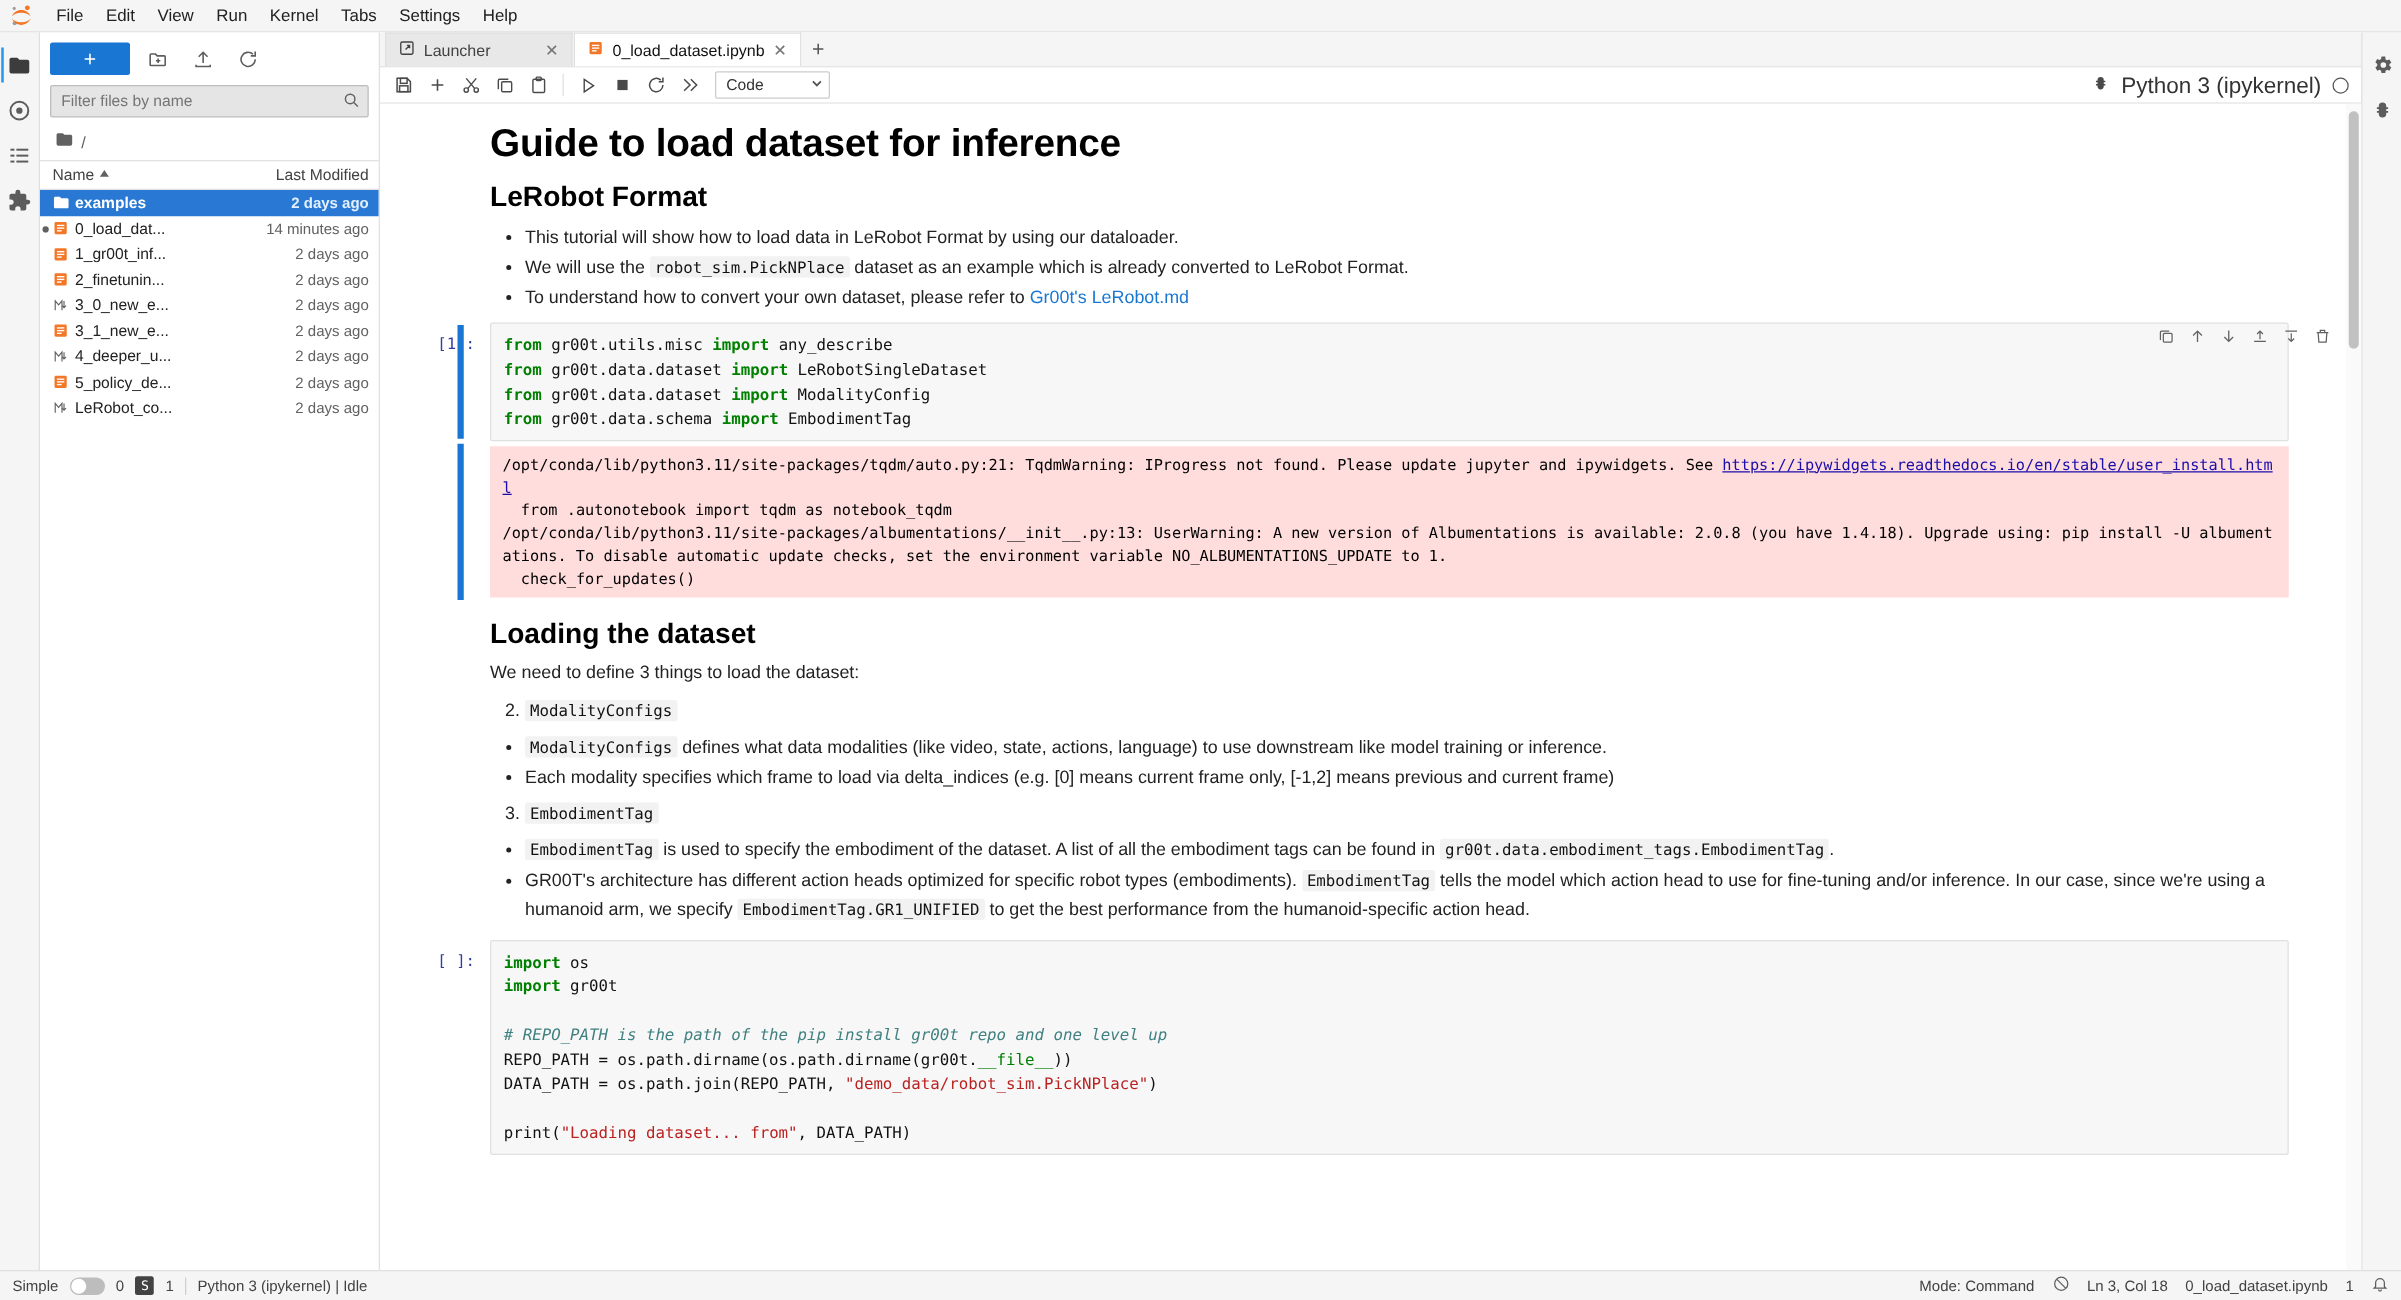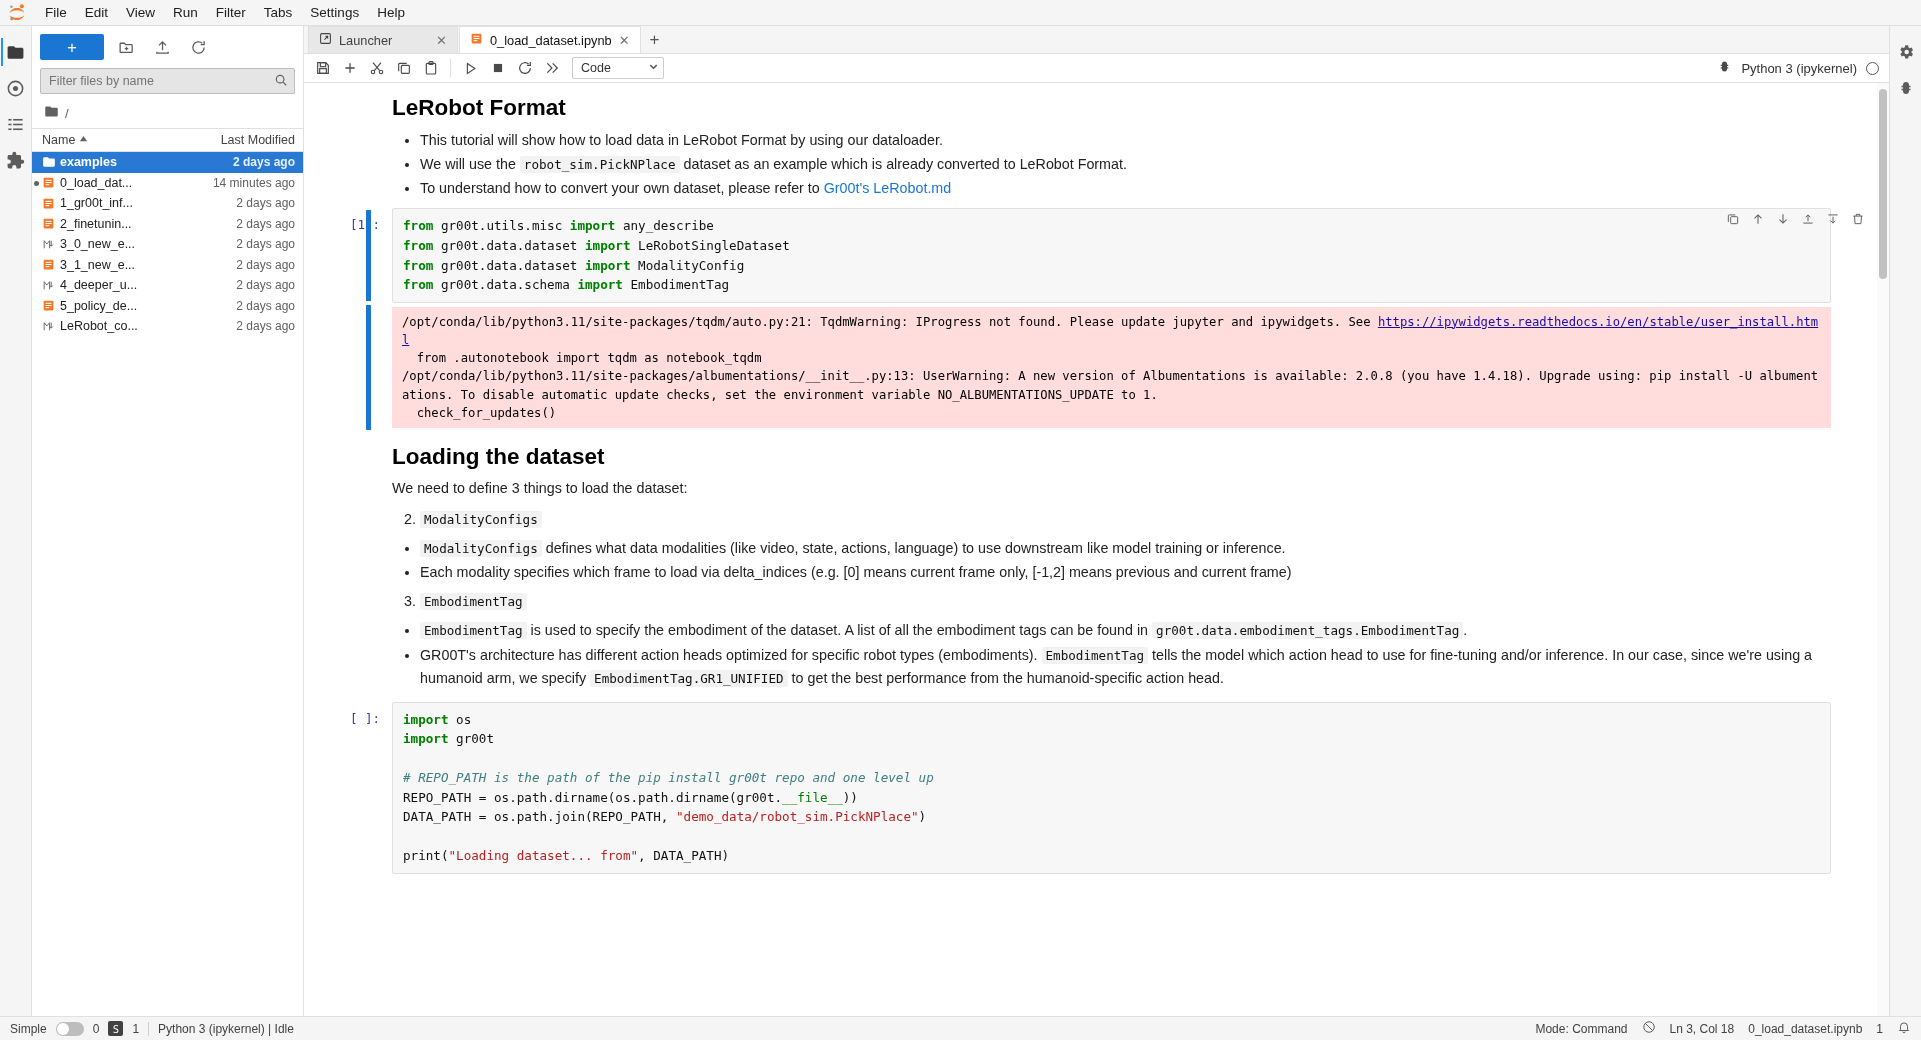--- a/index.html
+++ b/index.html
@@ -191,21 +191,21 @@
     display: flex; align-items: center;
     border: 1px solid #ccc; border-radius: 2px;
     height: 22px; padding: 0 4px 0 8px;
     font-size: 12.5px; color: #333;
     min-width: 92px; margin-left: 6px;
     justify-content: space-between;
     cursor: pointer;
   }
   .tb-right {
     margin-left: auto; display: flex; align-items: center; gap: 9px;
-    padding-right: 10px; font-size: 13px; color: #333;
+    padding-right: 10px; font-size: 18px; color: #333;
   }
   .kernel-idle {
     width: 13px; height: 13px; border-radius: 50%;
     border: 1.4px solid #555;
   }
 
   
   .nbwrap { flex: 1 1 auto; position: relative; min-height: 0; overflow: hidden; background: #fff; }
   .nbscroll {
     position: absolute; inset: 0 12px 0 0;
@@ -352,21 +352,21 @@
         <circle cx="5" cy="20.5" r="2.2" fill="#9e9e9e"></circle>
         <circle cx="4.5" cy="4.6" r="1.7" fill="#9e9e9e"></circle>
         <path d="M12 9.2c4.6 0 8.4 1.6 9.9 3.9-1.3-3.9-5.3-6.7-9.9-6.7S3.4 9.2 2.1 13.1C3.6 10.8 7.4 9.2 12 9.2z" fill="#f37726"></path>
         <path d="M12 19.4c-4.6 0-8.4-1.6-9.9-3.9 1.3 3.9 5.3 6.7 9.9 6.7s8.6-2.8 9.9-6.7c-1.5 2.3-5.3 3.9-9.9 3.9z" fill="#f37726"></path>
       </svg>
     </div>
     <div class="menu-item">File</div>
     <div class="menu-item">Edit</div>
     <div class="menu-item">View</div>
     <div class="menu-item">Run</div>
-    <div class="menu-item">Filter</div>
+    <div class="menu-item">Kernel</div>
     <div class="menu-item">Tabs</div>
     <div class="menu-item">Settings</div>
     <div class="menu-item">Help</div>
   </div>
 
   <div class="main">
 
     <div class="activitybar">
       <div class="act-icon selected">
         <svg width="19" height="19" viewBox="0 0 24 24" fill="#3c3c3c">
@@ -652,20 +652,21 @@
           <span>Python 3 (ipykernel)</span>
           <span class="kernel-idle"></span>
         </div>
       </div>
 
       <div class="nbwrap">
         <div class="nbscroll">
           <div class="nbinner">
 
             <div class="md-cell md">
+              <h1 class="md">Guide to load dataset for inference</h1>
               <h2 class="md">LeRobot Format</h2>
               <ul class="md">
                 <li>This tutorial will show how to load data in LeRobot Format by using our dataloader.</li>
                 <li>
                   <span>We will use the </span><code class="inline">robot_sim.PickNPlace</code><span> dataset as an example which is already converted to LeRobot Format.</span>
                 </li>
                 <li>
                   <span>To understand how to convert your own dataset, please refer to </span><a class="mdlink" href="#">Gr00t's LeRobot.md</a>
                 </li>
               </ul>

